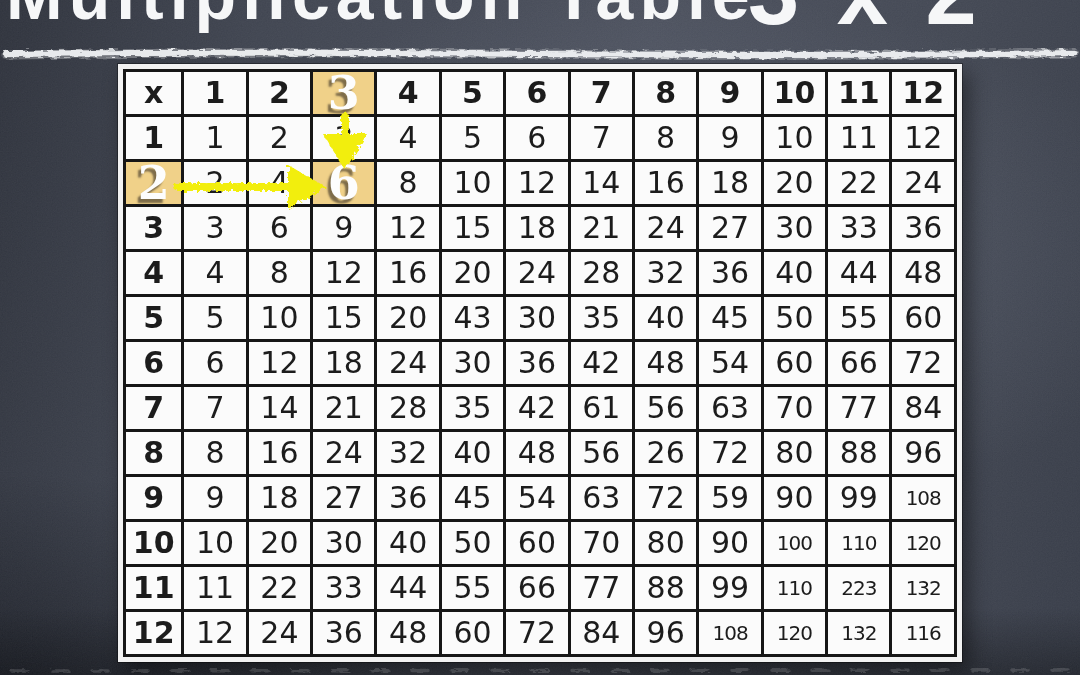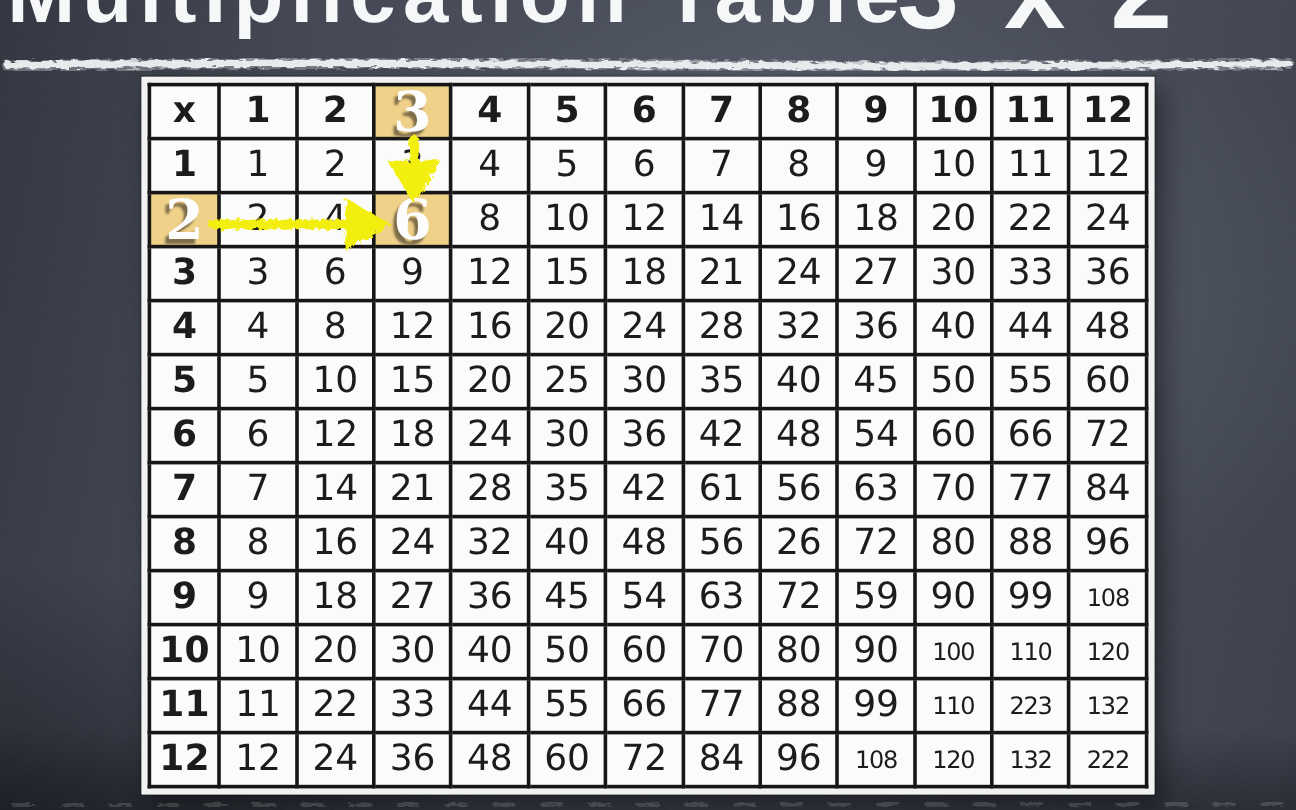--- a/index.html
+++ b/index.html
@@ -162,21 +162,21 @@
             <td>40</td>
             <td>44</td>
             <td>48</td>
           </tr>
           <tr>
             <th>5</th>
             <td>5</td>
             <td>10</td>
             <td>15</td>
             <td>20</td>
-            <td>25</td>
+            <td>43</td>
             <td>30</td>
             <td>35</td>
             <td>40</td>
             <td>45</td>
             <td>50</td>
             <td>55</td>
             <td>60</td>
           </tr>
           <tr>
             <th>6</th>
@@ -274,21 +274,21 @@
             <td>24</td>
             <td>36</td>
             <td>48</td>
             <td>60</td>
             <td>72</td>
             <td>84</td>
             <td>96</td>
             <td class="sm">108</td>
             <td class="sm">120</td>
             <td class="sm">132</td>
-            <td class="sm">222</td>
+            <td class="sm">116</td>
           </tr>
         </tbody>
     </table>
   </div>
 
   <svg class="overlay" width="1080" height="675" viewBox="0 0 1080 675">
     <filter id="chalkRough" x="-10%" y="-150%" width="120%" height="400%">
       <feTurbulence type="fractalNoise" baseFrequency="0.12 0.4" numOctaves="2" seed="3" result="n"></feTurbulence>
       <feDisplacementMap in="SourceGraphic" in2="n" scale="6"></feDisplacementMap>
     </filter>

